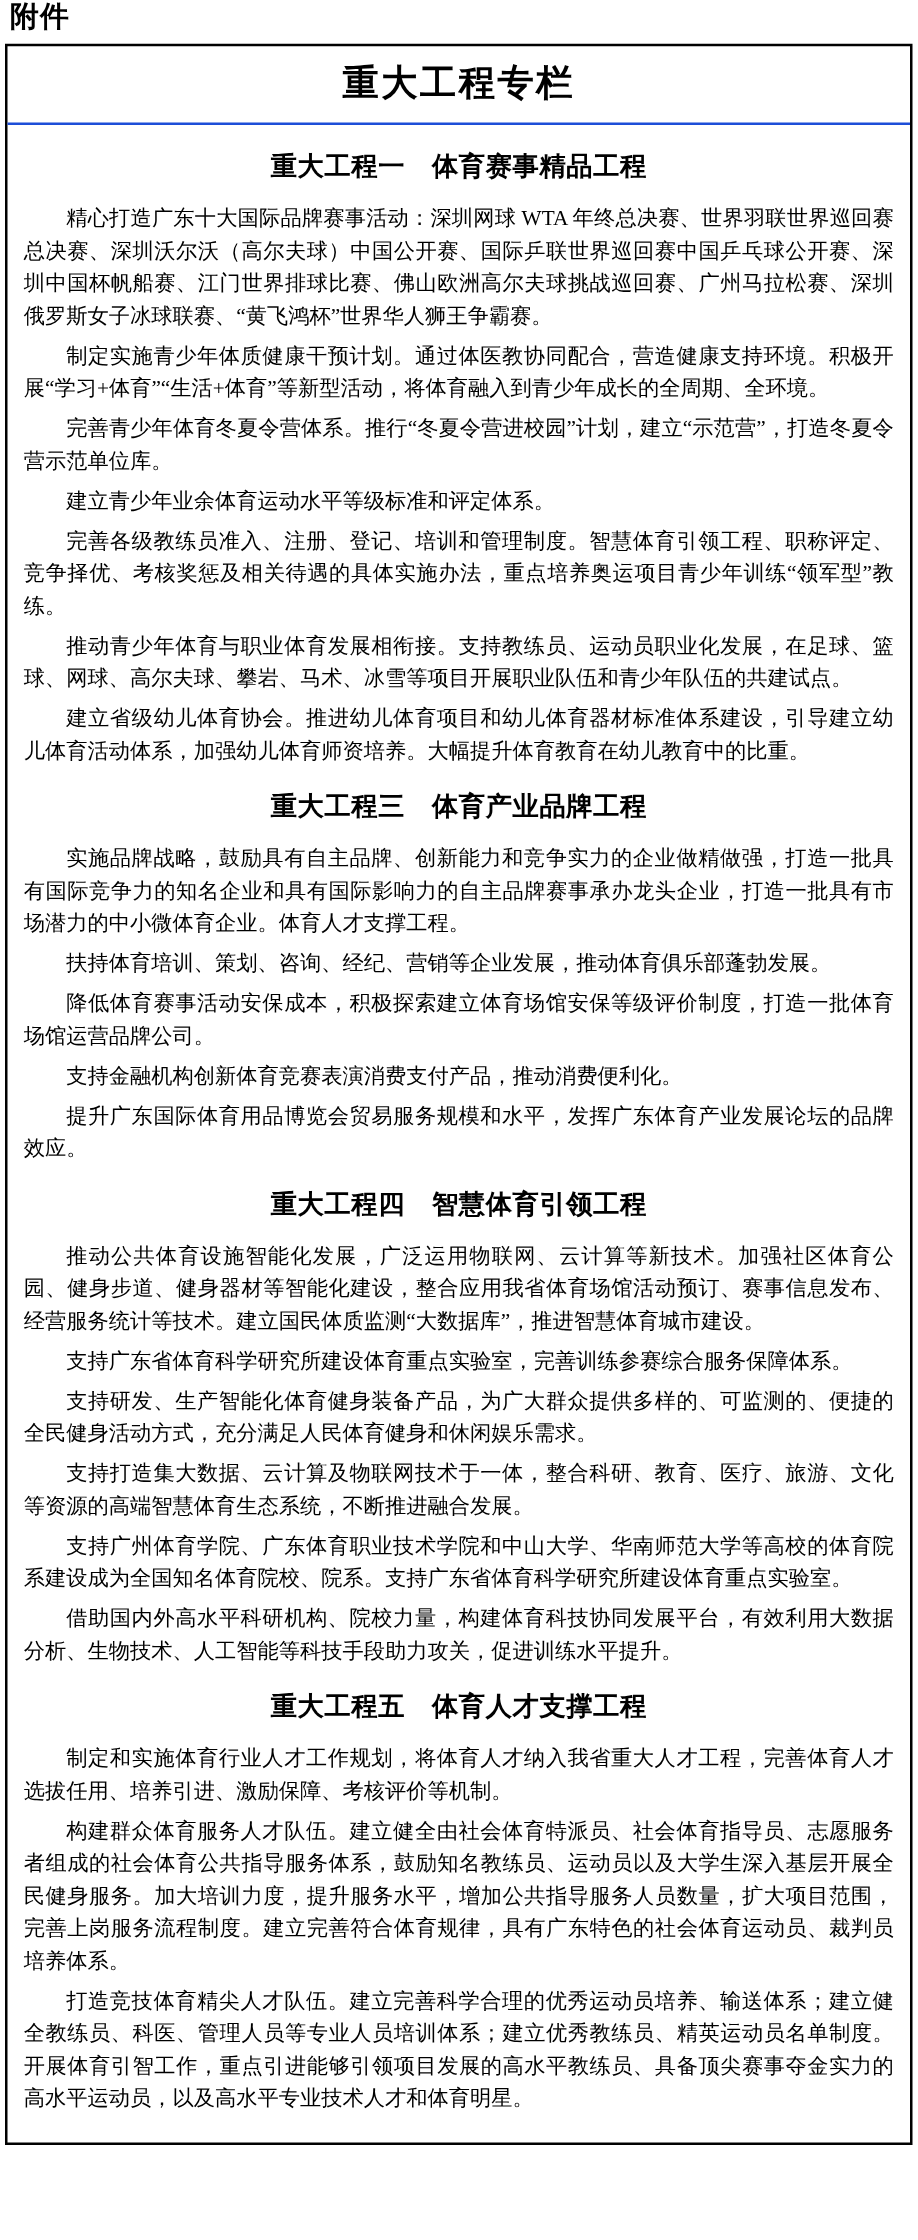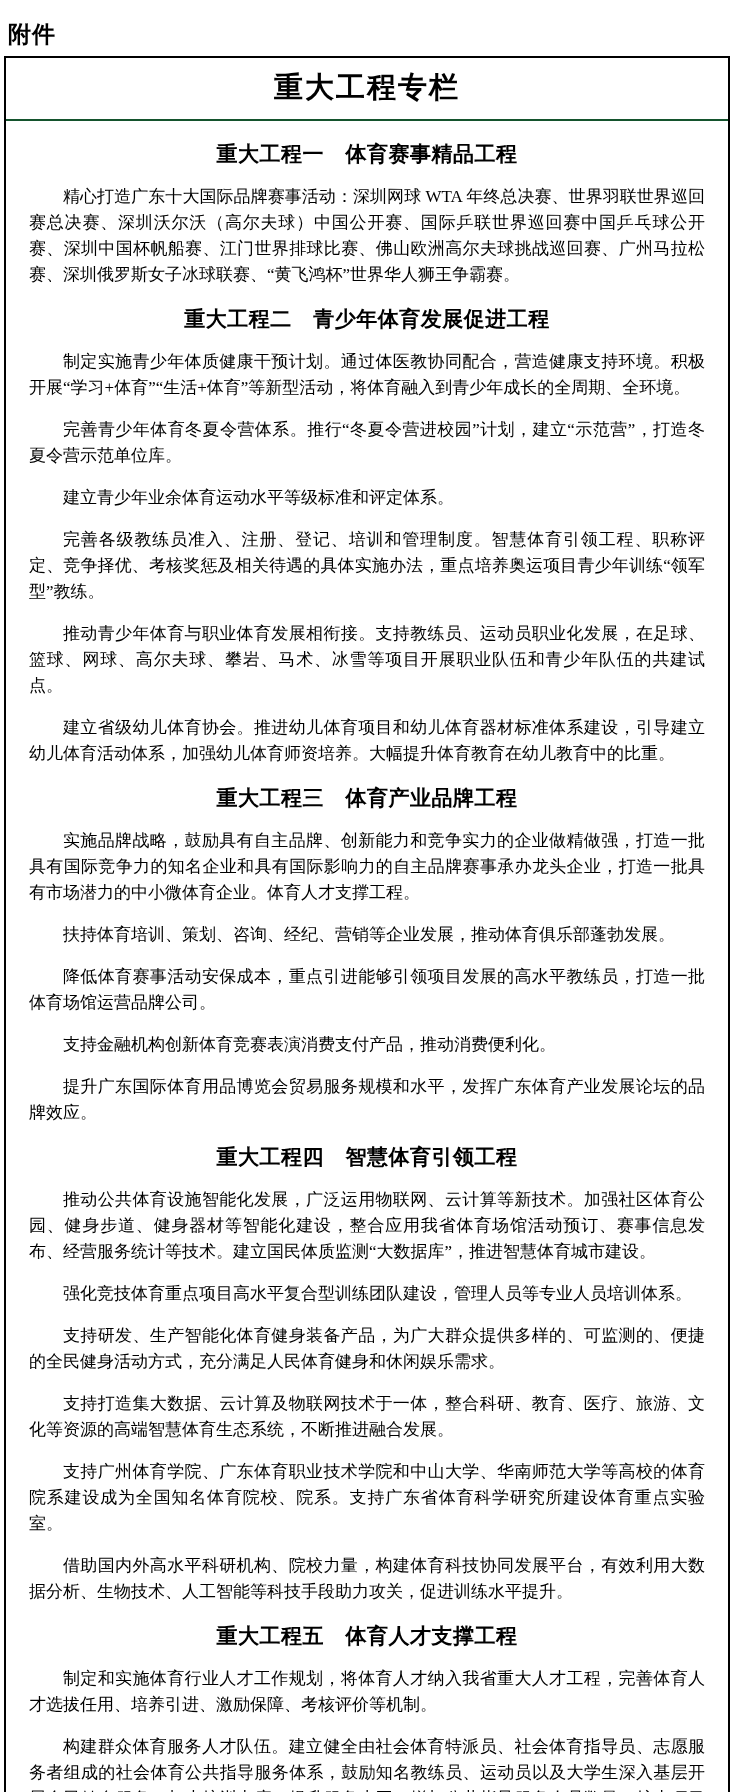--- a/index.html
+++ b/index.html
@@ -18,31 +18,31 @@
     width: 734px;
     min-height: 1792px;
     box-sizing: border-box;
     background: #ffffff;
   }
   .attachment-label {
     font-family: "Liberation Sans", "DejaVu Sans", sans-serif;
     font-weight: 700;
     font-size: 23px;
     line-height: 1.2;
-    padding: 21px 0 0 8px;
+    padding: 0 0 0 8px;
     letter-spacing: 1px;
     color: #000000;
   }
   .doc-panel {
     margin: 7px 4px 0 4px;
     border: 2px solid #000000;
     background: #ffffff;
   }
   .panel-title-row {
-    border-bottom: 2px solid #14532d;
+    border-bottom: 2px solid #1d4ed8;
     text-align: center;
     padding: 10px 0 11px 0;
   }
   .panel-title {
     font-family: "Liberation Sans", "DejaVu Sans", sans-serif;
     font-weight: 700;
     font-size: 29px;
     letter-spacing: 2px;
     color: #000000;
   }
@@ -58,21 +58,21 @@
     letter-spacing: 0.5px;
     color: #000000;
   }
   .body-paragraph {
     font-family: "Liberation Serif", "DejaVu Serif", serif;
     font-size: 17px;
     line-height: 26px;
     text-align: justify;
     text-justify: inter-ideograph;
     text-indent: 2em;
-    margin: 16px;
+    margin: 6px;
     color: #000000;
   }
   .section { margin: 0; }
 </style>
 </head>
 <body>
 
 <div class="page">
 
   <div class="attachment-label">附件</div>
@@ -84,42 +84,41 @@
     </div>
 
     <div class="panel-content">
 
       <div class="section">
         <div class="section-heading">重大工程一　体育赛事精品工程</div>
         <p class="body-paragraph">精心打造广东十大国际品牌赛事活动：深圳网球 WTA 年终总决赛、世界羽联世界巡回赛总决赛、深圳沃尔沃（高尔夫球）中国公开赛、国际乒联世界巡回赛中国乒乓球公开赛、深圳中国杯帆船赛、江门世界排球比赛、佛山欧洲高尔夫球挑战巡回赛、广州马拉松赛、深圳俄罗斯女子冰球联赛、“黄飞鸿杯”世界华人狮王争霸赛。</p>
       </div>
 
       <div class="section">
-        <div class="section-heading">重大工程二　青少年体育发展促进工程</div>
         <p class="body-paragraph">制定实施青少年体质健康干预计划。通过体医教协同配合，营造健康支持环境。积极开展“学习+体育”“生活+体育”等新型活动，将体育融入到青少年成长的全周期、全环境。</p>
         <p class="body-paragraph">完善青少年体育冬夏令营体系。推行“冬夏令营进校园”计划，建立“示范营”，打造冬夏令营示范单位库。</p>
         <p class="body-paragraph">建立青少年业余体育运动水平等级标准和评定体系。</p>
         <p class="body-paragraph">完善各级教练员准入、注册、登记、培训和管理制度。智慧体育引领工程、职称评定、竞争择优、考核奖惩及相关待遇的具体实施办法，重点培养奥运项目青少年训练“领军型”教练。</p>
         <p class="body-paragraph">推动青少年体育与职业体育发展相衔接。支持教练员、运动员职业化发展，在足球、篮球、网球、高尔夫球、攀岩、马术、冰雪等项目开展职业队伍和青少年队伍的共建试点。</p>
         <p class="body-paragraph">建立省级幼儿体育协会。推进幼儿体育项目和幼儿体育器材标准体系建设，引导建立幼儿体育活动体系，加强幼儿体育师资培养。大幅提升体育教育在幼儿教育中的比重。</p>
       </div>
 
       <div class="section">
         <div class="section-heading">重大工程三　体育产业品牌工程</div>
         <p class="body-paragraph">实施品牌战略，鼓励具有自主品牌、创新能力和竞争实力的企业做精做强，打造一批具有国际竞争力的知名企业和具有国际影响力的自主品牌赛事承办龙头企业，打造一批具有市场潜力的中小微体育企业。体育人才支撑工程。</p>
         <p class="body-paragraph">扶持体育培训、策划、咨询、经纪、营销等企业发展，推动体育俱乐部蓬勃发展。</p>
-        <p class="body-paragraph">降低体育赛事活动安保成本，重点引进能够引领项目发展的高水平教练员，打造一批体育场馆运营品牌公司。</p>
+        <p class="body-paragraph">降低体育赛事活动安保成本，积极探索建立体育场馆安保等级评价制度，打造一批体育场馆运营品牌公司。</p>
         <p class="body-paragraph">支持金融机构创新体育竞赛表演消费支付产品，推动消费便利化。</p>
         <p class="body-paragraph">提升广东国际体育用品博览会贸易服务规模和水平，发挥广东体育产业发展论坛的品牌效应。</p>
       </div>
 
       <div class="section">
         <div class="section-heading">重大工程四　智慧体育引领工程</div>
         <p class="body-paragraph">推动公共体育设施智能化发展，广泛运用物联网、云计算等新技术。加强社区体育公园、健身步道、健身器材等智能化建设，整合应用我省体育场馆活动预订、赛事信息发布、经营服务统计等技术。建立国民体质监测“大数据库”，推进智慧体育城市建设。</p>
-        <p class="body-paragraph">强化竞技体育重点项目高水平复合型训练团队建设，管理人员等专业人员培训体系。</p>
+        <p class="body-paragraph">支持广东省体育科学研究所建设体育重点实验室，完善训练参赛综合服务保障体系。</p>
         <p class="body-paragraph">支持研发、生产智能化体育健身装备产品，为广大群众提供多样的、可监测的、便捷的全民健身活动方式，充分满足人民体育健身和休闲娱乐需求。</p>
         <p class="body-paragraph">支持打造集大数据、云计算及物联网技术于一体，整合科研、教育、医疗、旅游、文化等资源的高端智慧体育生态系统，不断推进融合发展。</p>
         <p class="body-paragraph">支持广州体育学院、广东体育职业技术学院和中山大学、华南师范大学等高校的体育院系建设成为全国知名体育院校、院系。支持广东省体育科学研究所建设体育重点实验室。</p>
         <p class="body-paragraph">借助国内外高水平科研机构、院校力量，构建体育科技协同发展平台，有效利用大数据分析、生物技术、人工智能等科技手段助力攻关，促进训练水平提升。</p>
       </div>
 
       <div class="section">
         <div class="section-heading">重大工程五　体育人才支撑工程</div>
         <p class="body-paragraph">制定和实施体育行业人才工作规划，将体育人才纳入我省重大人才工程，完善体育人才选拔任用、培养引进、激励保障、考核评价等机制。</p>
         <p class="body-paragraph">构建群众体育服务人才队伍。建立健全由社会体育特派员、社会体育指导员、志愿服务者组成的社会体育公共指导服务体系，鼓励知名教练员、运动员以及大学生深入基层开展全民健身服务。加大培训力度，提升服务水平，增加公共指导服务人员数量，扩大项目范围，完善上岗服务流程制度。建立完善符合体育规律，具有广东特色的社会体育运动员、裁判员培养体系。</p>

